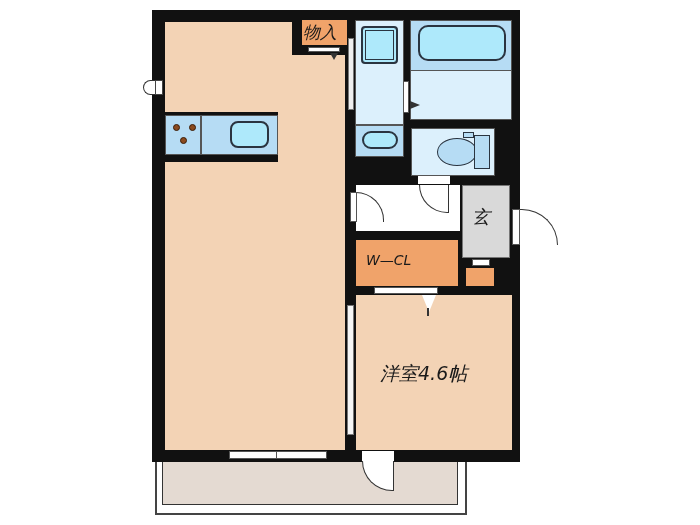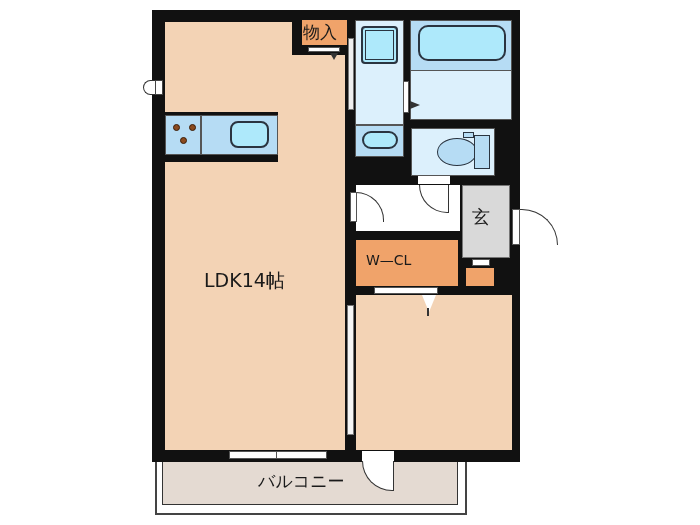--- a/index.html
+++ b/index.html
@@ -6,39 +6,37 @@
   body{width:700px;height:525px;position:relative;overflow:hidden;font-family:"DejaVu Sans","Liberation Sans",sans-serif;}
   .abs{position:absolute;box-sizing:border-box;}
   .wall{background:#111111;}
   .room-wood{background:#f3d3b5;}
   .room-orange{background:#f0a36a;}
   .room-blue{background:#dcf0fc;}
   .room-blue2{background:#b6dcf4;}
   .fixture{background:#aee9fb;border:2px solid #2a3440;border-radius:8px;}
   .room-gray{background:#d9d9d9;}
   .balcony{background:#e4dad2;border:2px solid #333;}
-  .label{position:absolute;color:#1a1a1a;white-space:nowrap;}
+  .label{position:absolute;color:#1a1a1a;white-space:nowrap;font-style:italic;}
   .door-white{background:#ffffff;}
   .arc{border:1.5px solid #333;background:#fff;}
   .burner{width:7px;height:7px;border-radius:50%;background:#8b4a1e;border:1px solid #3a1d08;}
   .tri{width:0;height:0;border-left:6px solid transparent;border-right:6px solid transparent;border-top:11px solid #fff;}
 </style>
 </head>
 <body>
 
 <div class="abs" style="left:0;top:0;width:700px;height:525px;">
 
   <div class="abs" style="left:155px;top:455px;width:312px;height:60px;border:2px solid #444;background:#fff;"></div>
   <div class="abs balcony" style="left:162px;top:458px;width:296px;height:47px;border-width:1.5px;"></div>
-  <div class="label" style="left:258px;top:470px;font-size:17px;">バルコニー</div>
 
   <div class="abs wall" style="left:152px;top:10px;width:368px;height:452px;"></div>
 
   <div class="abs room-wood" style="left:165px;top:22px;width:180px;height:428px;"></div>
-  <div class="label" style="left:204px;top:268px;font-size:19px;">LDK14帖</div>
 
   <div class="abs wall" style="left:292px;top:18px;width:57px;height:37px;"></div>
   <div class="abs room-orange" style="left:302px;top:20px;width:45px;height:25px;"></div>
   <div class="label" style="left:303px;top:21px;font-size:17px;">物入</div>
   <div class="abs door-white" style="left:308px;top:47px;width:32px;height:5px;border:1px solid #555;"></div>
   <div class="abs" style="left:330px;top:53px;width:0;height:0;border-left:4px solid transparent;border-right:4px solid transparent;border-top:7px solid #333;"></div>
 
   <div class="abs wall" style="left:165px;top:112px;width:113px;height:50px;"></div>
   <div class="abs room-blue2" style="left:165px;top:115px;width:36px;height:40px;border:1px solid #555;">
     <div class="abs burner" style="left:7px;top:8px;"></div>
@@ -80,20 +78,21 @@
   <div class="abs door-white" style="left:512px;top:209px;width:8px;height:36px;border:1px solid #555;"></div>
   <div class="abs arc" style="left:520px;top:209px;width:38px;height:36px;border-radius:0 36px 0 0;border-left:none;border-bottom:none;background:transparent;"></div>
   <div class="abs door-white" style="left:472px;top:259px;width:18px;height:7px;border:1px solid #555;"></div>
 
   <div class="abs room-orange" style="left:356px;top:240px;width:102px;height:46px;"></div>
   <div class="label" style="left:366px;top:252px;font-size:14px;">W—CL</div>
   <div class="abs room-orange" style="left:466px;top:268px;width:28px;height:18px;"></div>
   <div class="abs door-white" style="left:374px;top:287px;width:64px;height:7px;border:1px solid #555;"></div>
 
   <div class="abs room-wood" style="left:356px;top:295px;width:156px;height:155px;"></div>
+  <div class="label" style="left:380px;top:361px;font-size:19px;">洋室4.6帖</div>
   <div class="abs tri" style="left:422px;top:295px;border-top:17px solid #fff;border-left:7px solid transparent;border-right:7px solid transparent;"></div>
   <div class="abs" style="left:427px;top:308px;width:2px;height:8px;background:#333;transform:rotate(0deg);"></div>
 
   <div class="abs" style="left:347px;top:305px;width:7px;height:130px;background:#f5f5f5;border:1px solid #777;"></div>
 
   <div class="abs door-white" style="left:229px;top:451px;width:98px;height:8px;border:1px solid #555;"></div>
   <div class="abs" style="left:276px;top:451px;width:1px;height:8px;background:#555;"></div>
 
   <div class="abs door-white" style="left:362px;top:451px;width:32px;height:10px;"></div>
   <div class="abs arc" style="left:362px;top:461px;width:32px;height:30px;border-radius:0 0 0 32px;border-top:none;border-right:1.5px solid #333;background:#fff;"></div>

